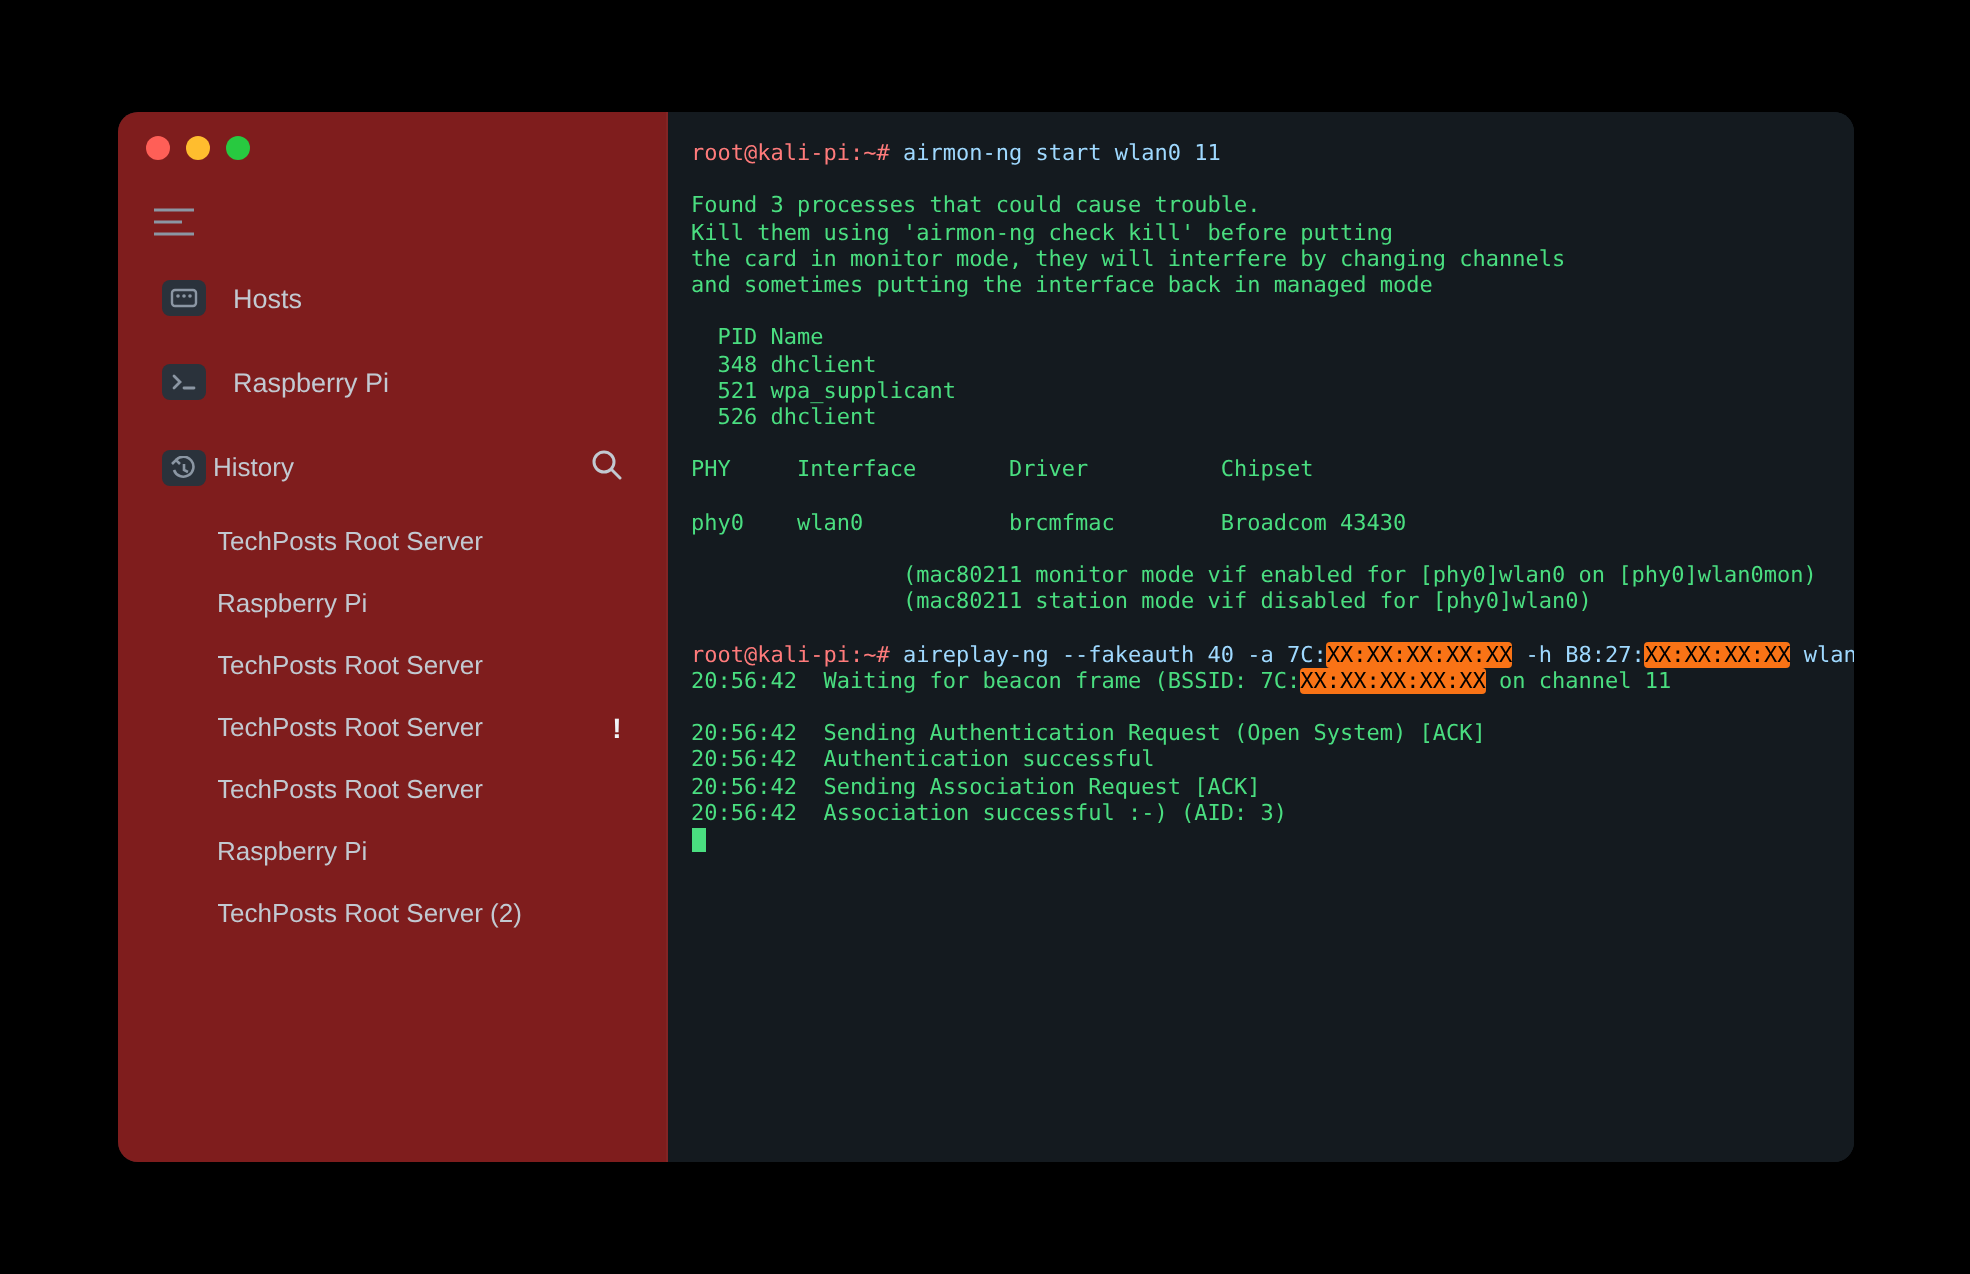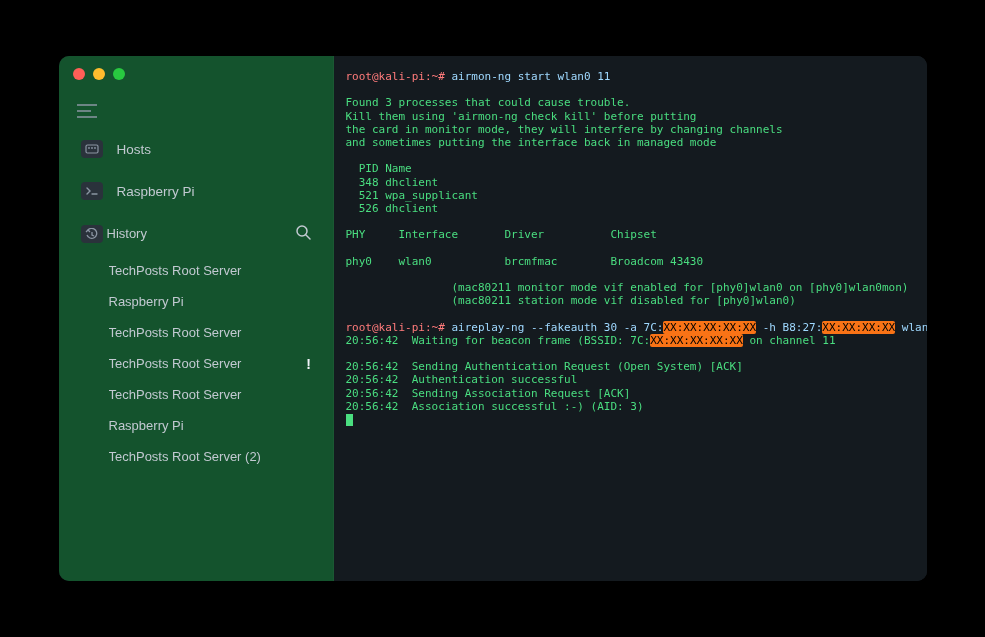--- a/index.html
+++ b/index.html
@@ -16,21 +16,21 @@
   width: 868px;
   height: 525px;
   background: #1a2128;
   border-radius: 10px;
   overflow: hidden;
   display: flex;
   box-shadow: 0 20px 60px rgba(0,0,0,.5);
 }
 .sidebar {
   width: 275px;
-  background: #14532d;
+  background: #7f1d1d;
   display: flex;
   flex-direction: column;
   border-right: 1px solid rgba(255,255,255,.03);
   justify-content: space-between;
 }
 .titlebar {
   height: 36px;
   display: flex;
   align-items: center;
   padding: 0 14px;
@@ -238,21 +238,21 @@
 <span class="out">  521 wpa_supplicant</span>
 <span class="out">  526 dhclient</span>
 
 <span class="out">PHY     Interface       Driver          Chipset</span>
 
 <span class="out">phy0    wlan0           brcmfmac        Broadcom 43430</span>
 
 <span class="out">                (mac80211 monitor mode vif enabled for [phy0]wlan0 on [phy0]wlan0mon)</span>
 <span class="out">                (mac80211 station mode vif disabled for [phy0]wlan0)</span>
 
-<span class="prompt">root@kali-pi:~#</span> <span class="cmd"><span>aireplay-ng --fakeauth 30 -a 7C:</span><span class="redact">XX:XX:XX:XX:XX</span><span> -h B8:27:</span><span class="redact">XX:XX:XX:XX</span><span> wlan0mon</span></span>
+<span class="prompt">root@kali-pi:~#</span> <span class="cmd"><span>aireplay-ng --fakeauth 40 -a 7C:</span><span class="redact">XX:XX:XX:XX:XX</span><span> -h B8:27:</span><span class="redact">XX:XX:XX:XX</span><span> wlan0mon</span></span>
 <span class="out"><span>20:56:42  Waiting for beacon frame (BSSID: 7C:</span><span class="redact">XX:XX:XX:XX:XX</span><span> on channel 11</span></span>
 
 <span class="out">20:56:42  Sending Authentication Request (Open System) [ACK]</span>
 <span class="out">20:56:42  Authentication successful</span>
 <span class="out">20:56:42  Sending Association Request [ACK]</span>
 <span class="out">20:56:42  Association successful :-) (AID: 3)</span>
 <span class="cursor"></span></pre>
   </div>
 </div>
 

